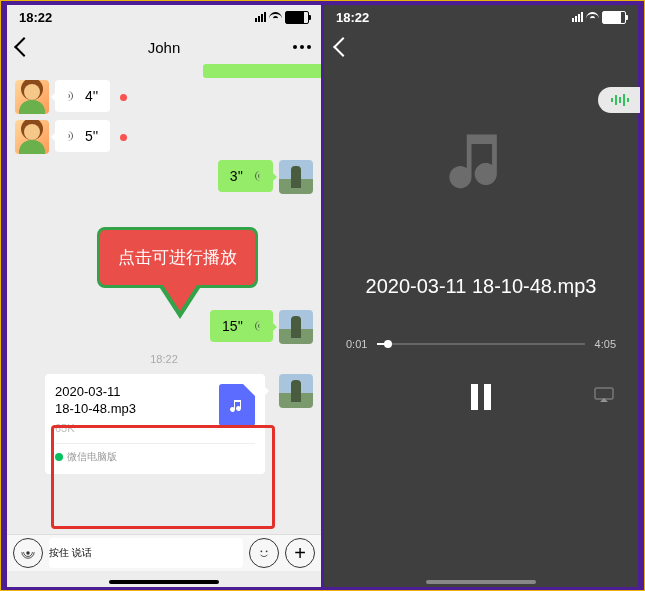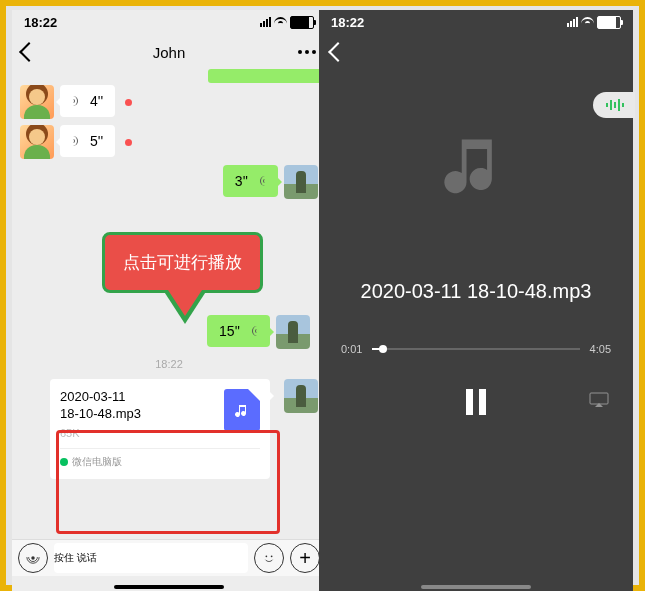--- a/index.html
+++ b/index.html
@@ -1,16 +1,16 @@
 <!DOCTYPE html>
 <html><head>
 <meta charset="utf-8">
 <style>
 html,body{margin:0;padding:0;font-family:-apple-system,'PingFang SC',sans-serif}
-.wrap{width:645px;height:591px;background:#e5e5e5;position:relative;border:6px solid #eab308;box-sizing:border-box}
+.wrap{width:645px;height:591px;background:#4c1d95;position:relative;border:1px solid #eab308;box-sizing:border-box}
 .phone{position:absolute;top:4px;height:582px;width:314px;box-sizing:border-box}
 .phone.left{left:6px;background:#ededed}
 .phone.right{right:6px;background:#3f3f3f;color:#fff}
 
 .status{height:24px;display:flex;align-items:center;justify-content:space-between;padding:0 12px;font-size:13px;font-weight:600}
 .status .icons{display:flex;gap:3px;align-items:center}
 .sig{display:inline-flex;align-items:flex-end;gap:1px}
 .sig i{width:2px;background:currentColor;display:inline-block}
 .sig i:nth-child(1){height:4px}.sig i:nth-child(2){height:6px}.sig i:nth-child(3){height:8px}.sig i:nth-child(4){height:10px}
 .wifi{width:13px;height:10px;position:relative}
@@ -147,21 +147,21 @@
       <div class="row out">
         <div class="av p"></div>
         <div class="bub green">
             <span class="voice">
               <span>3''</span>
               <span class="vi"></span>
             </span>
           </div>
       </div>
       <div style="height:110px"></div>
-      <div class="row out" style="padding-right:16px">
+      <div class="row out" style="padding-right:8px">
         <div class="av p"></div>
         <div class="bub green">
             <span class="voice">
               <span>15''</span>
               <span class="vi"></span>
             </span>
           </div>
       </div>
       <div class="ts">18:22</div>
       <div class="filewrap">

